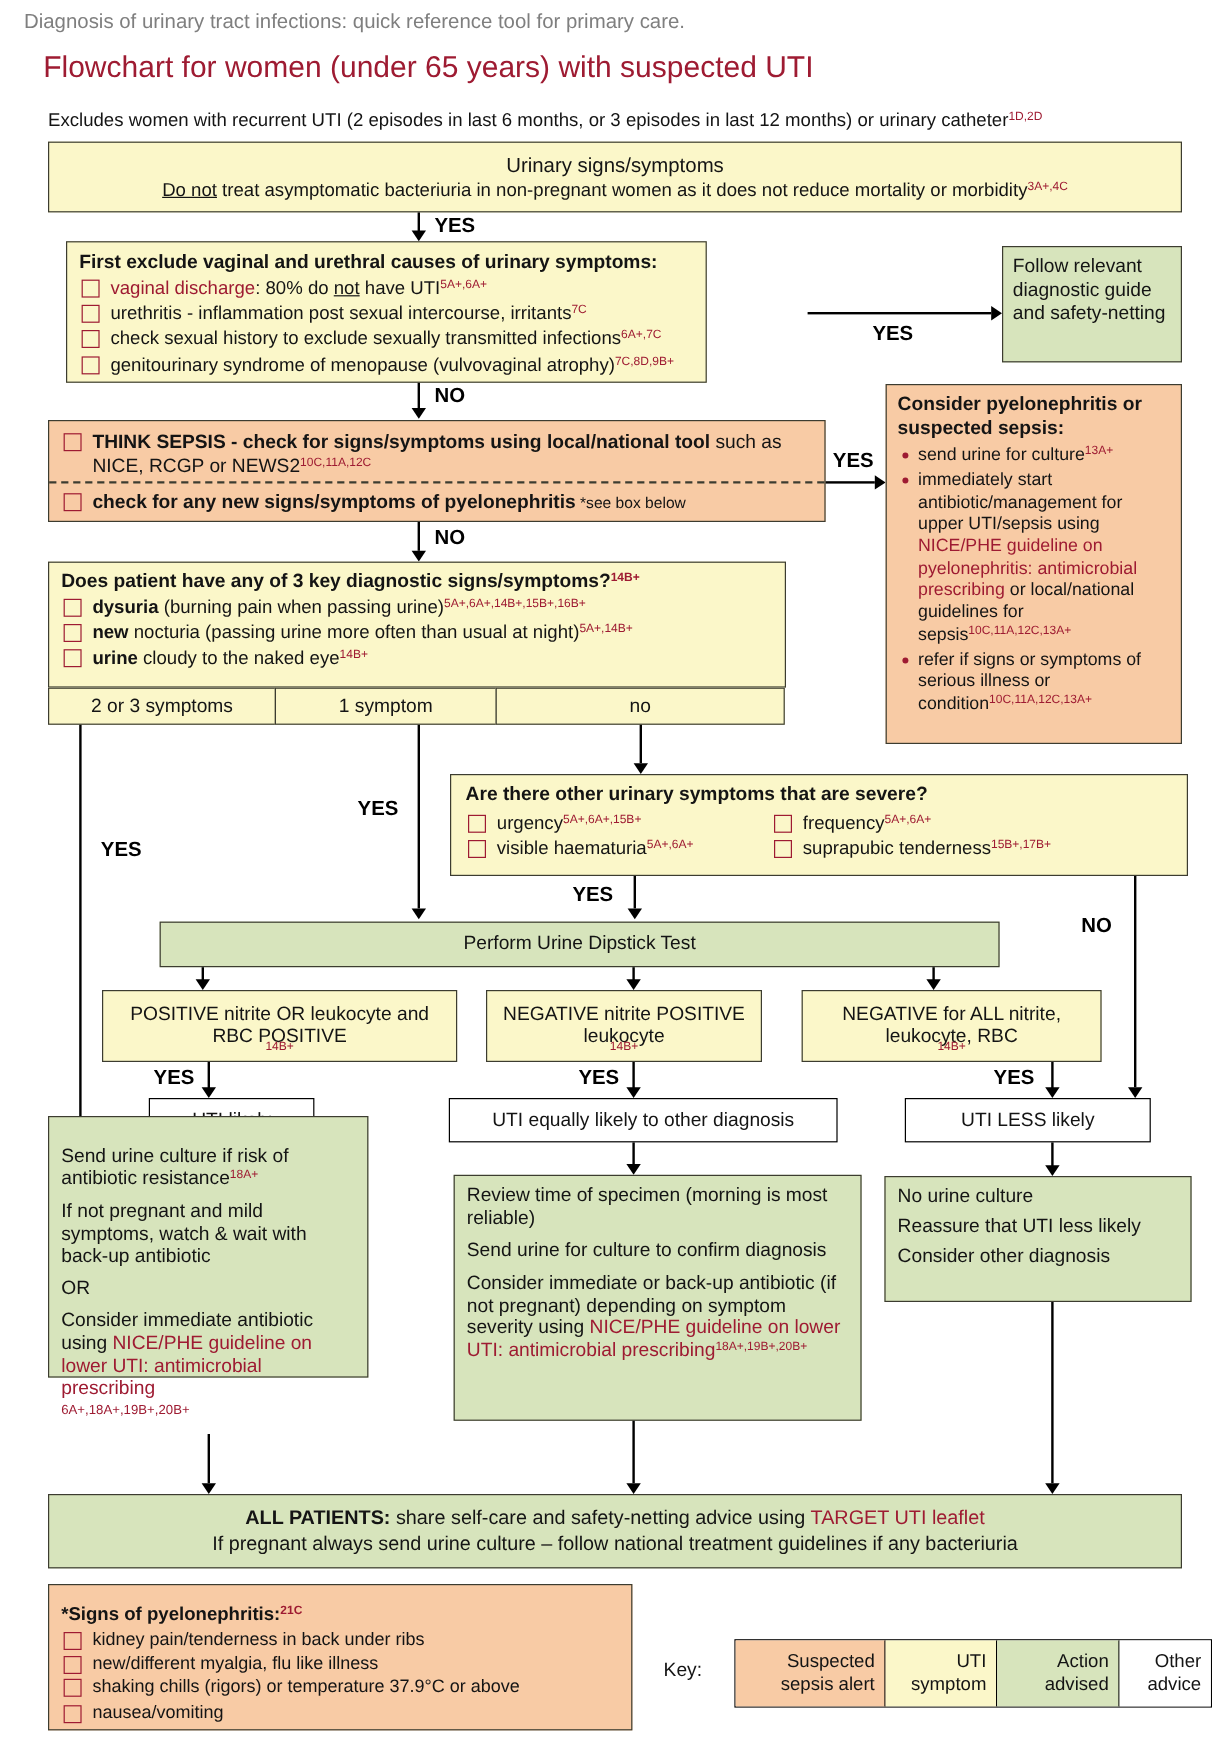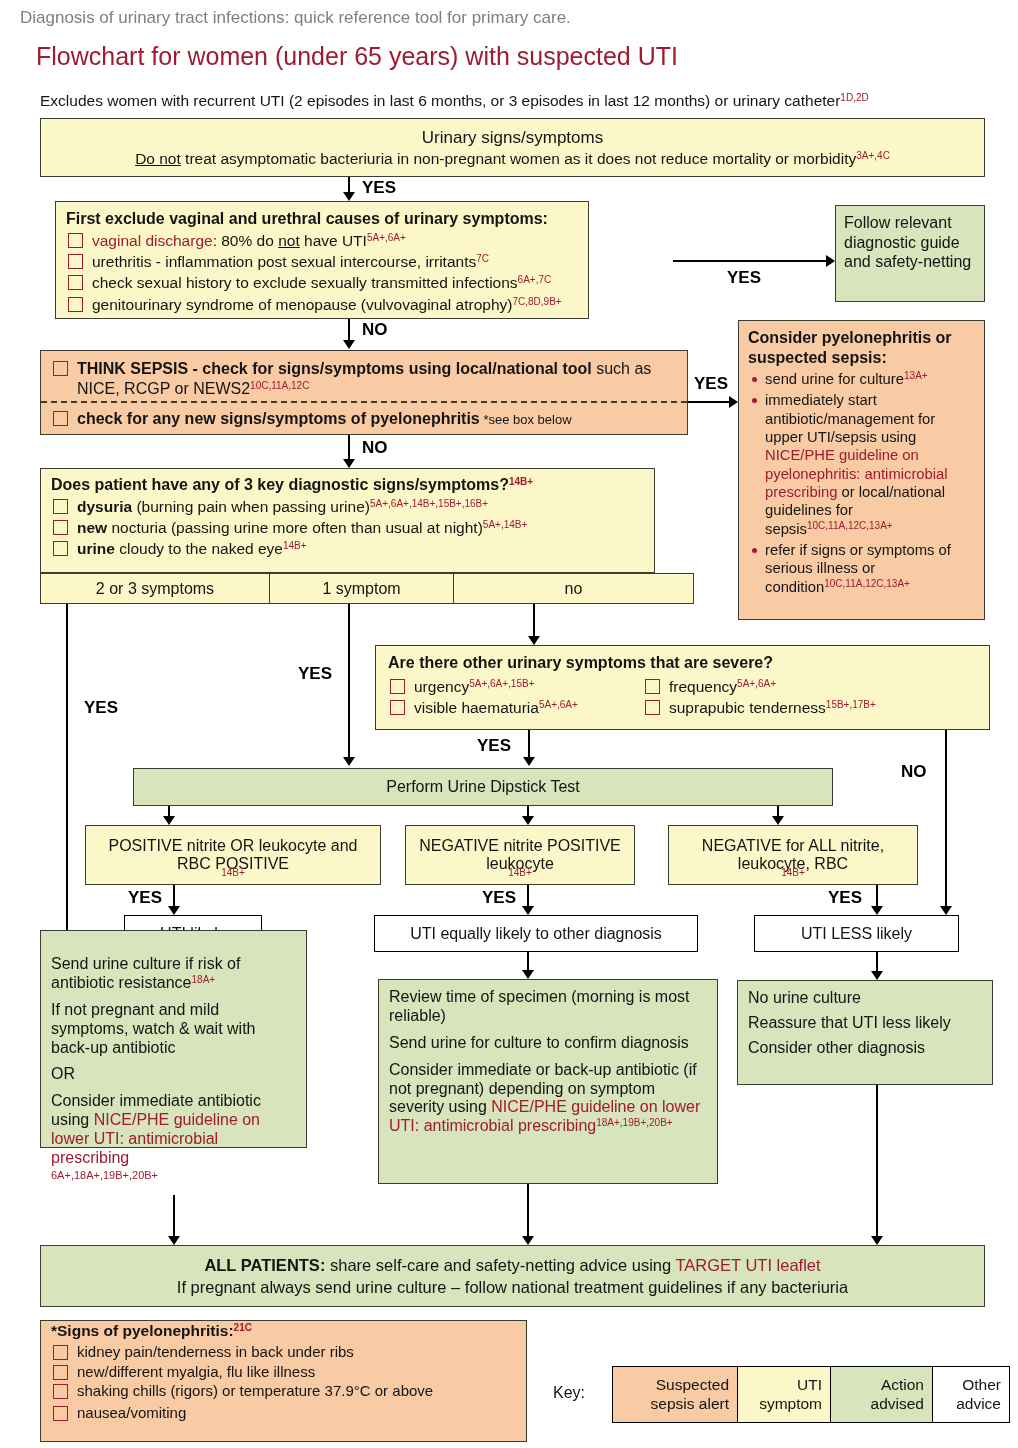--- a/index.html
+++ b/index.html
@@ -138,21 +138,21 @@
         <span class="cb"></span>
         <span><span class="b">new</span><span> nocturia (passing urine more often than usual at night)</span><span class="sup">5A+,14B+</span></span>
       </div>
     <div class="cbrow">
         <span class="cb"></span>
         <span><span class="b">urine</span><span> cloudy to the naked eye</span><span class="sup">14B+</span></span>
       </div>
   </div>
 
   <div class="ansrow" style="left:40px;top:573px;height:31px;">
-    <div class="anscell" style="width:230px;">2 or 3 symptoms</div>
+    <div class="anscell" style="width:190px;">2 or 3 symptoms</div>
     <div class="anscell" style="width:185px;margin-left:-1px;">1 symptom</div>
     <div class="anscell" style="width:241px;margin-left:-1px;">no</div>
   </div>
 
   <div class="vl" style="left:66px;top:604px;height:363px;"></div>
   <div class="ad" style="left:61px;top:967px;"></div>
   <div class="lbl" style="left:84px;top:698px;">YES</div>
 
   <div class="vl" style="left:348px;top:604px;height:153px;"></div>
   <div class="ad" style="left:343px;top:757px;"></div>
@@ -263,21 +263,21 @@
   <div class="vl" style="left:527px;top:1184px;height:52px;"></div>
   <div class="ad" style="left:522px;top:1236px;"></div>
   <div class="vl" style="left:876px;top:1085px;height:151px;"></div>
   <div class="ad" style="left:871px;top:1236px;"></div>
 
   <div class="box c-action center" style="left:40px;top:1245px;width:945px;height:62px;">
     <div style="font-size:16.5px;"><span class="b">ALL PATIENTS:</span><span> share self-care and safety-netting advice using </span><span class="red">TARGET UTI leaflet</span></div>
     <div style="font-size:16.5px;margin-top:3px;">If pregnant always send urine culture – follow national treatment guidelines if any bacteriuria</div>
   </div>
 
-  <div class="box c-sepsis" style="left:40px;top:1320px;width:487px;height:122px;padding:1px 10px;">
+  <div class="box c-sepsis" style="left:40px;top:1320px;width:487px;height:122px;padding:16px 10px;">
     <div class="boxtitle" style="font-size:15.5px;"><span class="b">*Signs of pyelonephritis:</span><span class="sup">21C</span></div>
     <div class="cbrow" style="font-size:15px;margin-top:1px;">
         <span class="cb"></span>
         <span>kidney pain/tenderness in back under ribs</span>
       </div>
     <div class="cbrow" style="font-size:15px;margin-top:1px;">
         <span class="cb"></span>
         <span>new/different myalgia, flu like illness</span>
       </div>
     <div class="cbrow" style="font-size:15px;margin-top:1px;">

